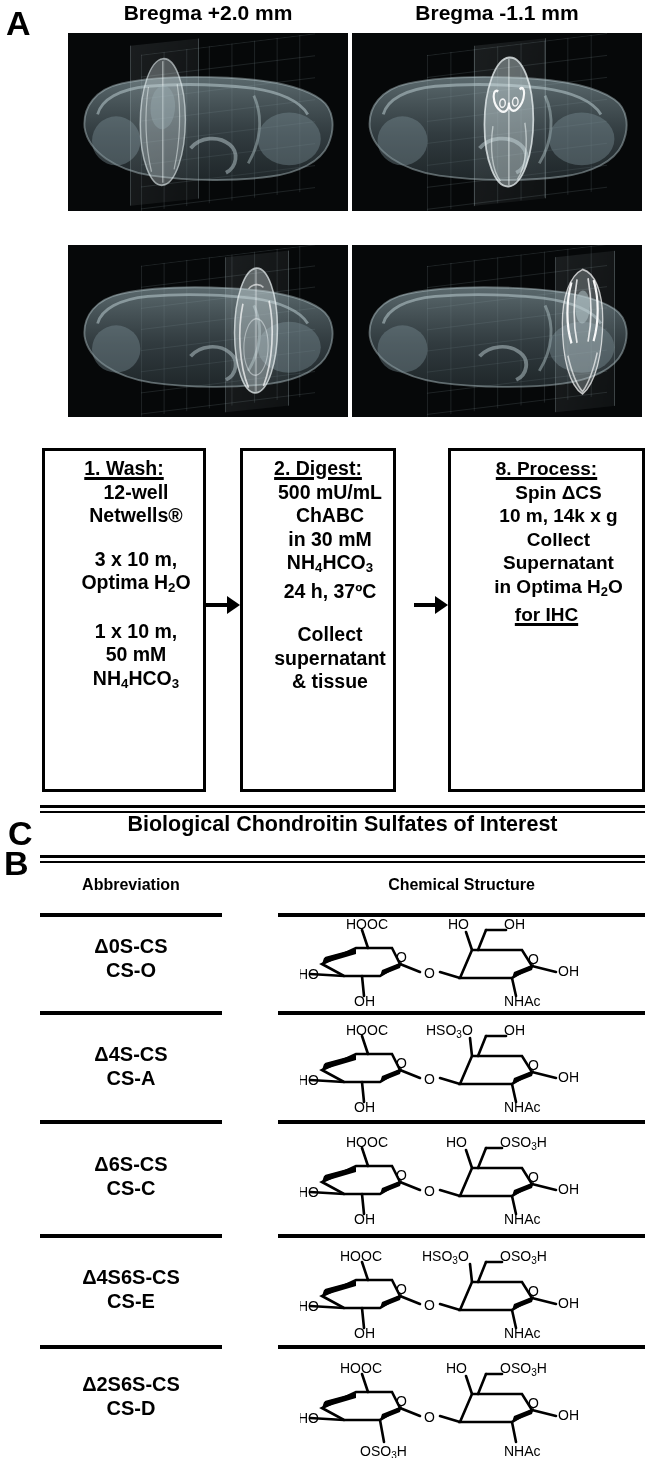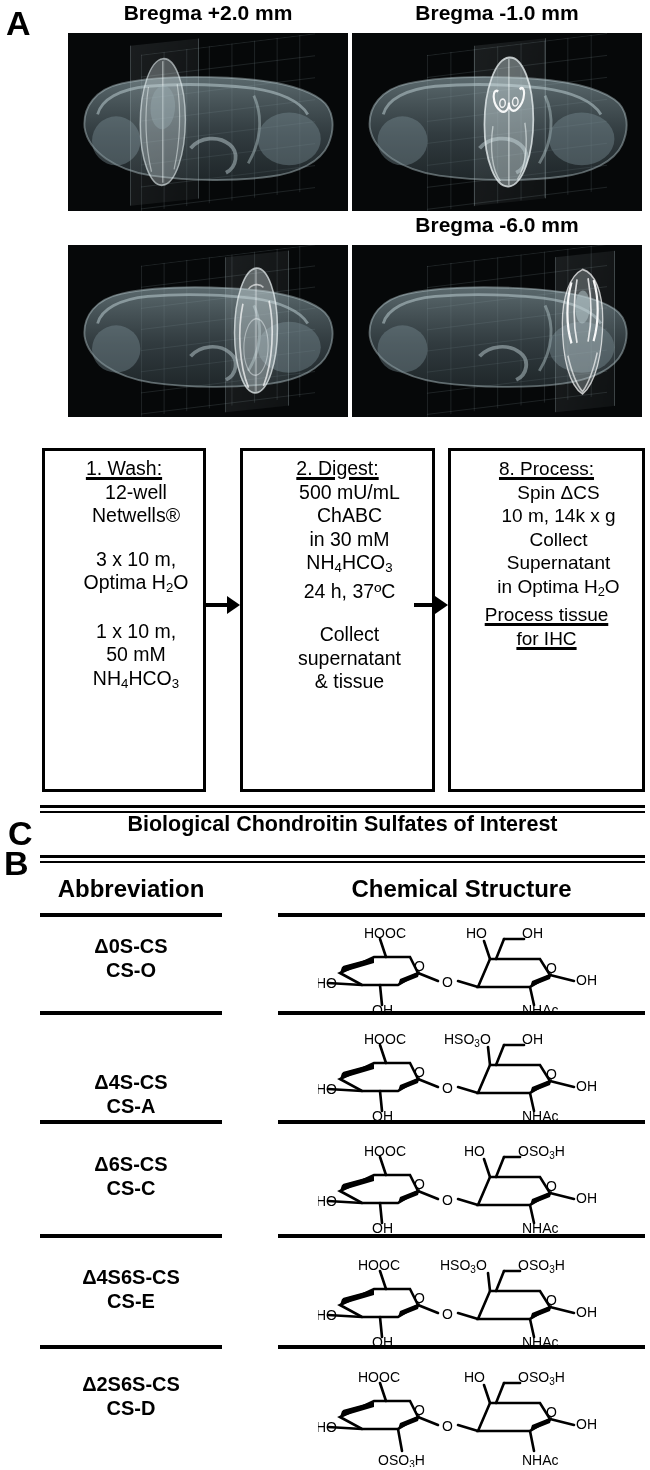--- a/index.html
+++ b/index.html
@@ -85,21 +85,21 @@
   }
 
   
   #panel-b { position: absolute; left: 0; top: 420px; width: 650px; height: 385px; }
   .flow-box {
     position: absolute;
     border: 3px solid #000;
     background: #fff;
     box-sizing: border-box;
     text-align: center;
-    font-weight: normal;
+    font-weight: bold;
     font-size: 19.5px;
     line-height: 23.5px;
     padding-top: 6px;
   }
   .flow-box .hd {
     text-decoration: underline;
     text-underline-offset: 2px;
     text-decoration-thickness: 2.5px;
     display: block;
   }
@@ -140,52 +140,51 @@
     left: 40px; top: 814px;
     width: 605px;
     text-align: center;
     font-weight: bold;
     font-size: 21.5px;
     line-height: 1;
   }
   .col-head {
     position: absolute;
     font-weight: bold;
-    font-size: 24px;
+    font-size: 16px;
     text-align: center;
     line-height: 1;
   }
   .abbr-cell {
     position: absolute;
     left: 40px;
     width: 182px;
     text-align: center;
     font-weight: bold;
     font-size: 20px;
     line-height: 24px;
   }
   .struct-cell {
     position: absolute;
-    left: 318px;
+    left: 300px;
     width: 330px;
     height: 86px;
-    margin-top: 9px;
   }
   .struct-cell svg { display: block; }
 </style>
 </head>
 <body>
 
 <div class="figure">
 
   <div id="panel-a">
     <div class="panel-letter" id="panel-letter-a">A</div>
 
     <div class="brain-title" style="left:68px; top:2px; width:280px;">Bregma +2.0 mm</div>
-    <div class="brain-title" style="left:352px; top:2px; width:290px;">Bregma -1.0 mm</div>
+    <div class="brain-title" style="left:352px; top:2px; width:290px;">Bregma -1.1 mm</div>
 
     <div class="brain-cell" style="left:68px; top:33px; width:280px; height:178px;">
       <div class="brain-img">
         <div class="bg-grid"></div>
         <svg class="sag" viewBox="0 0 280 140" preserveAspectRatio="none">
           <defs>
             <linearGradient id="gA1" x1="0" y1="0" x2="0" y2="1">
               <stop offset="0%" stop-color="#8fa5ab" stop-opacity="0.62"></stop>
               <stop offset="55%" stop-color="#5e7077" stop-opacity="0.50"></stop>
               <stop offset="100%" stop-color="#46565c" stop-opacity="0.40"></stop>
@@ -237,21 +236,20 @@
           <path d="M30 8 L30 112" stroke="#f2f8f9" stroke-opacity="0.6" stroke-width="1.2"></path>
           <path d="M20 34 C14 30 14 44 22 50 C26 53 30 50 30 44 C30 50 34 53 38 50 C46 44 46 30 40 34" fill="none" stroke="#ffffff" stroke-opacity="0.92" stroke-width="2"></path>
           <ellipse cx="24" cy="44" rx="2.6" ry="3.4" fill="none" stroke="#ffffff" stroke-opacity="0.85" stroke-width="1.4"></ellipse>
           <ellipse cx="36" cy="44" rx="2.6" ry="3.4" fill="none" stroke="#ffffff" stroke-opacity="0.85" stroke-width="1.4"></ellipse>
           <path d="M15 62 C12 80 14 98 22 108" fill="none" stroke="#f0f7f8" stroke-opacity="0.55" stroke-width="1.3"></path>
           <path d="M45 62 C48 80 46 98 38 108" fill="none" stroke="#f0f7f8" stroke-opacity="0.55" stroke-width="1.3"></path>
         </svg>
       </div>
     </div>
 
-    <div class="brain-title" style="left:352px; top:214px; width:290px;">Bregma -6.0 mm</div>
 
     <div class="brain-cell" style="left:68px; top:245px; width:280px; height:172px;">
       <div class="brain-img">
         <div class="bg-grid"></div>
         <svg class="sag" viewBox="0 0 280 140" preserveAspectRatio="none">
           <defs>
             <linearGradient id="gA3" x1="0" y1="0" x2="0" y2="1">
               <stop offset="0%" stop-color="#8fa5ab" stop-opacity="0.62"></stop>
               <stop offset="55%" stop-color="#5e7077" stop-opacity="0.50"></stop>
               <stop offset="100%" stop-color="#46565c" stop-opacity="0.40"></stop>
@@ -326,21 +324,21 @@
       <span class="flow-line">1 x 10 m,</span>
       <span class="flow-line">50 mM</span>
       <span class="flow-line">NH<sub>4</sub>HCO<sub>3</sub></span>
     </div>
 
     <div class="arrow" style="left:206px; top:176px;">
       <span class="shaft"></span>
       <span class="head"></span>
     </div>
 
-    <div class="flow-box" style="left:240px; top:28px; width:195px; height:344px;">
+    <div class="flow-box" style="left:240px; top:28px; width:156px; height:344px;">
       <span class="hd">2. Digest:</span>
       <span class="flow-line">500 mU/mL</span>
       <span class="flow-line">ChABC</span>
       <span class="flow-line">in 30 mM</span>
       <span class="flow-line">NH<sub>4</sub>HCO<sub>3</sub></span>
       <span class="flow-line">24 h, 37ºC</span>
       <span class="gap"></span>
       <span class="flow-line">Collect</span>
       <span class="flow-line">supernatant</span>
       <span class="flow-line">&amp; tissue</span>
@@ -351,21 +349,20 @@
       <span class="head"></span>
     </div>
 
     <div class="flow-box" style="left:448px; top:28px; width:197px; height:344px; font-size:19px;">
       <span class="hd">8. Process:</span>
       <span class="flow-line">Spin ΔCS</span>
       <span class="flow-line">10 m, 14k x g</span>
       <span class="flow-line">Collect</span>
       <span class="flow-line">Supernatant</span>
       <span class="flow-line">in Optima H<sub>2</sub>O</span>
-      <span class="ul">Process tissue</span>
       <span class="ul">for IHC</span>
     </div>
   </div>
 
   <div>
     <div class="panel-letter" id="panel-letter-c">C</div>
 
     <div class="rule" style="left:40px; top:805px; width:605px; height:3px;"></div>
     <div class="rule" style="left:40px; top:811px; width:605px; height:2px;"></div>
 
@@ -420,21 +417,21 @@
           <text x="228" y="46">O</text>
           <text x="258" y="58">OH</text>
           <text x="204" y="88">NHAc</text>
         </g>
       </svg>
     </div>
 
     <div class="rule" style="left:40px; top:1011px; width:182px; height:4px;"></div>
     <div class="rule" style="left:278px; top:1011px; width:367px; height:4px;"></div>
 
-    <div class="abbr-cell" style="top:1042px;margin-top:28px;">
+    <div class="abbr-cell" style="top:1042px;">
       <span>Δ4S-CS</span><br>
       <span>CS-A</span>
     </div>
     <div class="struct-cell" style="top:1024px;">
       <svg width="330" height="88" viewBox="0 0 330 88">
         <g fill="none" stroke="#000" stroke-width="2.6" stroke-linecap="round">
           <path d="M22 46 L44 58 L80 58 L100 46 L92 30 L56 30 Z"></path>
           <path d="M26 40 L52 33"></path>
           <path d="M68 30 L62 12"></path>
           <path d="M10 56 L44 58"></path>

